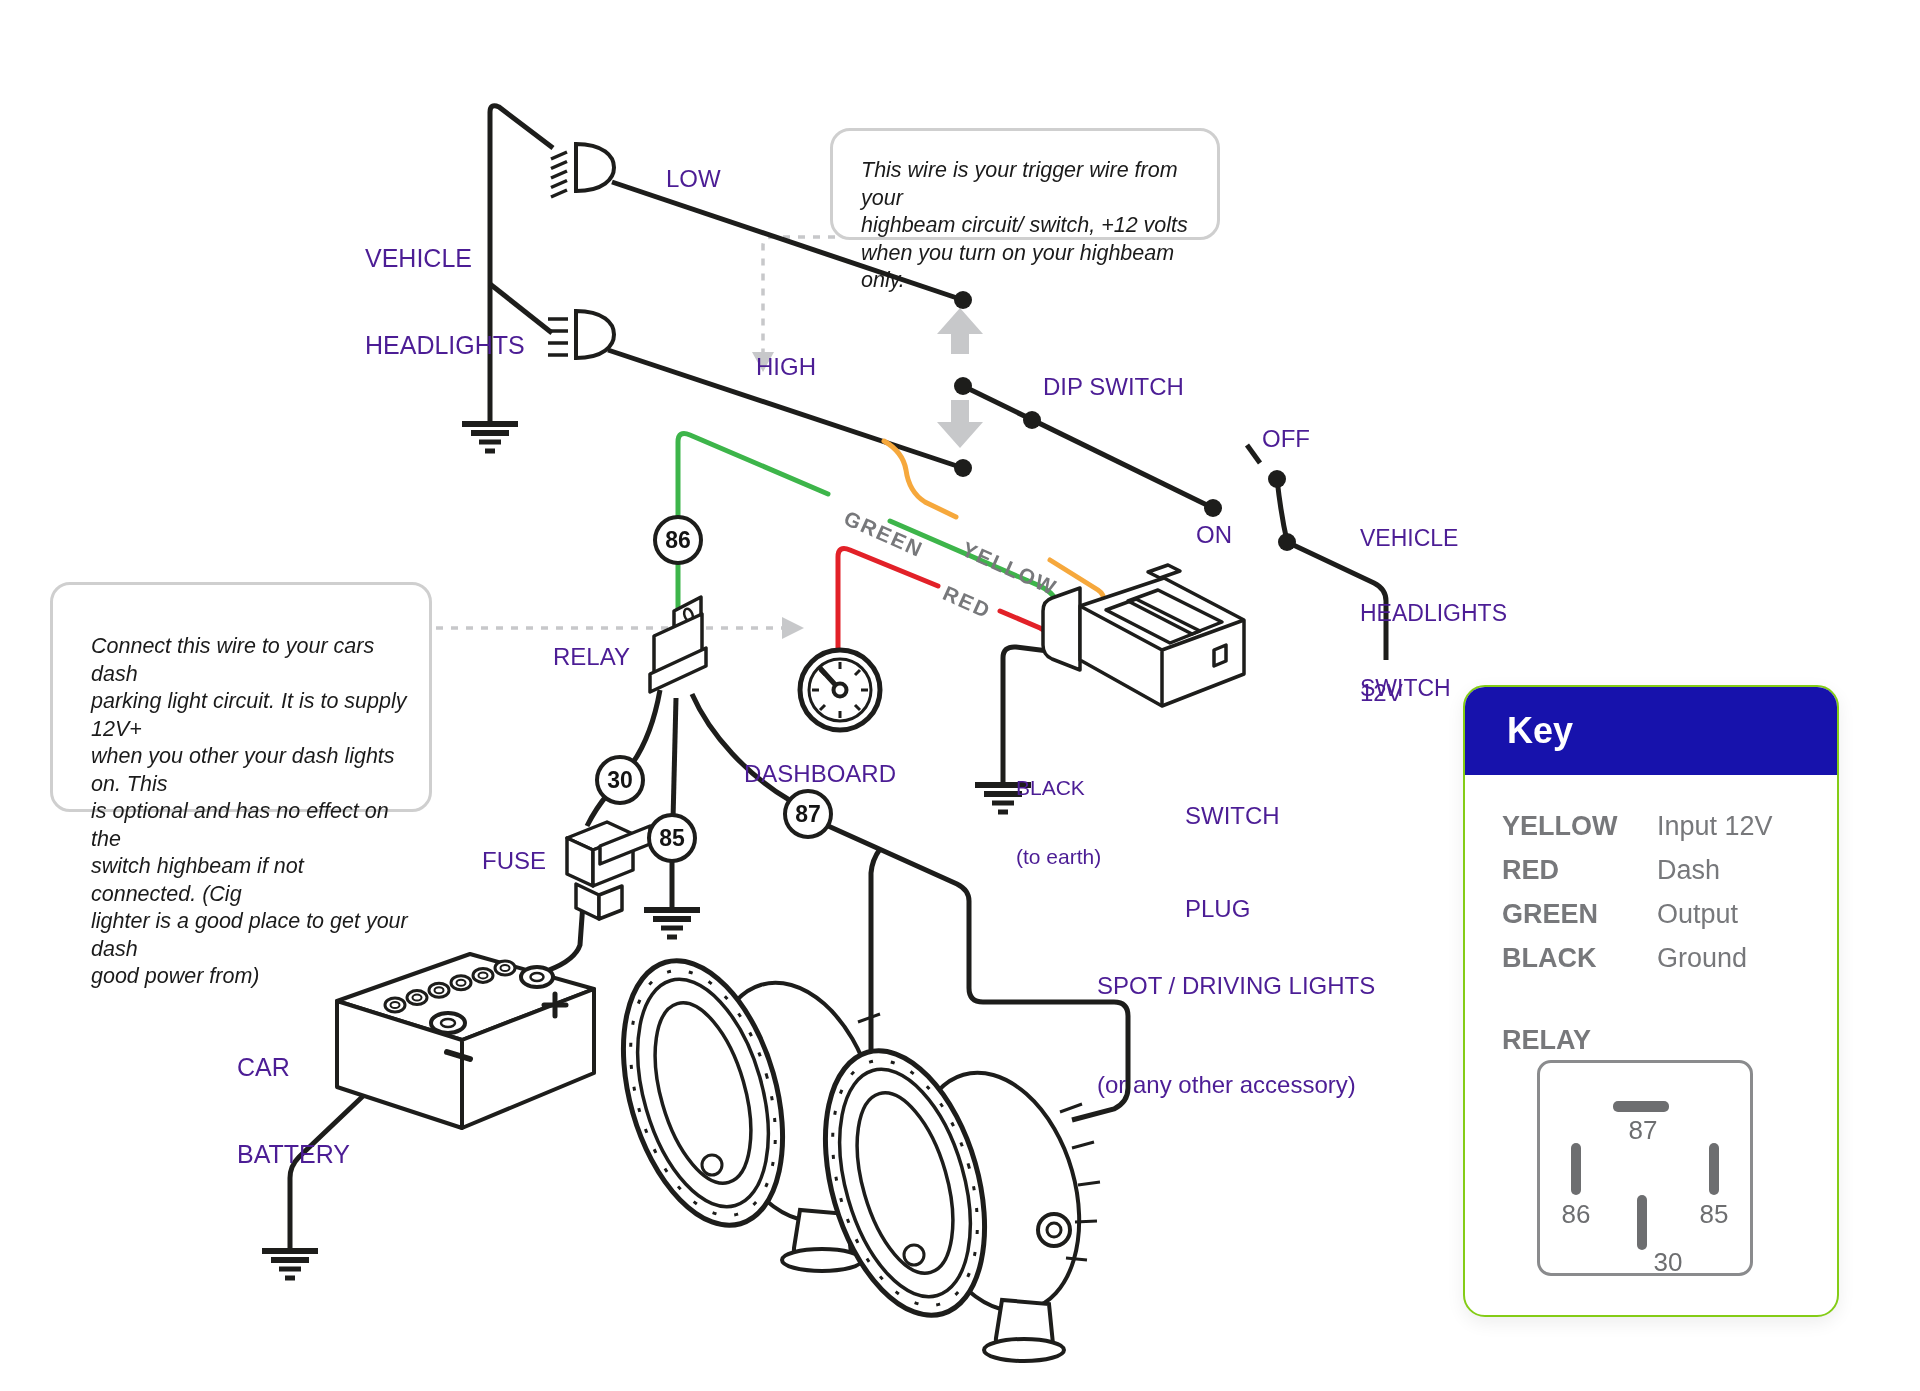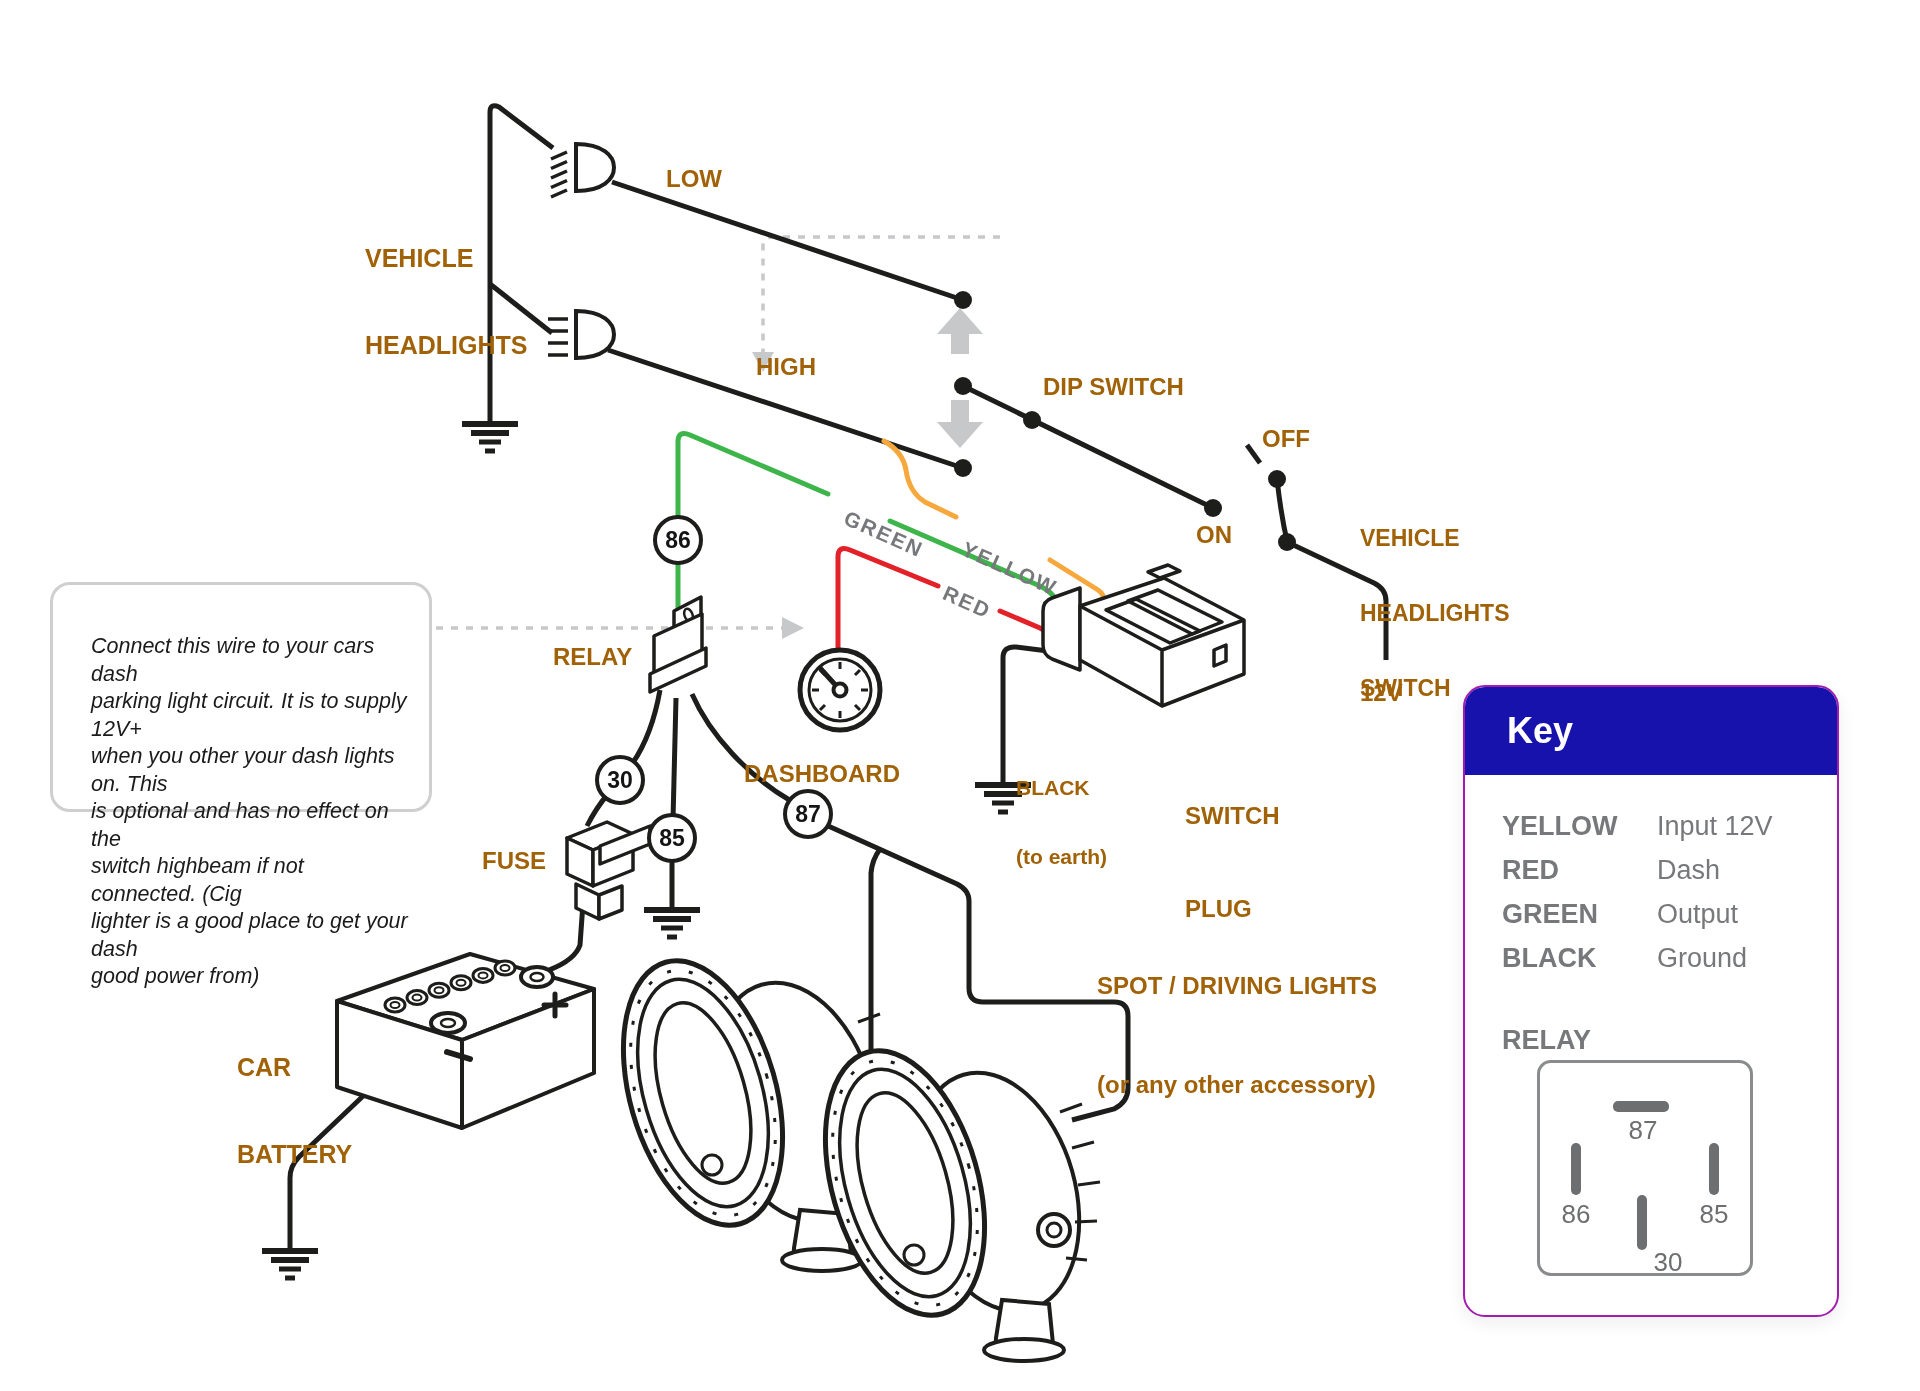--- a/index.html
+++ b/index.html
@@ -1,28 +1,28 @@
 <!DOCTYPE html>
 <html><head>
 <meta charset="utf-8">
 <style>
   html,body{margin:0;padding:0;background:#fff;}
   .stage{position:relative;width:1920px;height:1391px;background:#ffffff;overflow:hidden;
          font-family:"Liberation Sans", sans-serif;}
   svg.wires{position:absolute;left:0;top:0;}
-  .lbl{position:absolute;color:#a16207;font-weight:bold;white-space:pre;line-height:1.1;}
+  .lbl{position:absolute;color:#4c1d95;font-weight:normal;white-space:pre;line-height:1.1;}
   .wire-lbl{position:absolute;color:#77787b;font-weight:bold;font-size:21px;letter-spacing:2px;
             transform:rotate(24deg);transform-origin:left center;white-space:pre;}
   .callout{position:absolute;box-sizing:border-box;background:#fff;border:3px solid #cfcfcf;
            border-radius:20px;font-style:italic;font-size:21.5px;line-height:27.5px;color:#1b1b1b;}
   .pin-circle{position:absolute;width:42px;height:42px;border:4px solid #1d1d1b;border-radius:50%;
               background:#fff;display:flex;align-items:center;justify-content:center;
               font-weight:bold;font-size:23px;color:#141414;}
   .key-panel{position:absolute;left:1463px;top:685px;width:372px;height:628px;background:#fff;
-             border:2px solid #a21caf;border-radius:22px;box-shadow:0 6px 18px rgba(0,0,0,0.07);}
+             border:2px solid #84cc16;border-radius:22px;box-shadow:0 6px 18px rgba(0,0,0,0.07);}
   .key-header{height:88px;background:#1712ac;border-radius:20px 20px 0 0;display:flex;align-items:center;
               padding-left:42px;color:#fff;font-size:36px;font-weight:bold;}
   .key-rows{padding:36px 0 0 37px;}
   .key-row{display:flex;font-size:27px;color:#77787b;margin-bottom:13px;}
   .key-row .k{width:155px;font-weight:bold;}
   .key-relay-heading{padding:38px 0 0 37px;font-size:27px;font-weight:bold;color:#77787b;}
   .key-relay-box{position:absolute;left:72px;top:373px;width:210px;height:210px;
                  border:3px solid #8a8b8d;border-radius:14px;}
   .kpin{position:absolute;background:#6d6e70;border-radius:5px;}
   .kpin-lbl{position:absolute;color:#6d6e70;font-size:26px;width:44px;text-align:center;}
@@ -241,20 +241,25 @@
 
 <div class="wire-lbl" style="left:845px;top:505px;">GREEN</div>
 <div class="wire-lbl" style="left:963px;top:536px;">YELLOW</div>
 <div class="wire-lbl" style="left:944px;top:580px;">RED</div>
 
 <div class="pin-circle" style="left:653px;top:515px;">86</div>
 <div class="pin-circle" style="left:595px;top:755px;">30</div>
 <div class="pin-circle" style="left:647px;top:813px;">85</div>
 <div class="pin-circle" style="left:783px;top:789px;">87</div>
 
+<div class="callout" style="left:830px;top:128px;width:390px;height:112px;padding:26px 20px 0 28px;">
+  <div>This wire is your trigger wire from your</div>
+  <div>highbeam circuit/ switch, +12 volts</div>
+  <div>when you turn on your highbeam only.</div>
+</div>
 
 <div class="callout" style="left:50px;top:582px;width:382px;height:230px;padding:48px 16px 0 38px;">
   <div>Connect this wire to your cars dash</div>
   <div>parking light circuit. It is to supply 12V+</div>
   <div>when you other your dash lights on. This</div>
   <div>is optional and has no effect on the</div>
   <div>switch highbeam if not connected. (Cig</div>
   <div>lighter is a good place to get your dash</div>
   <div>good power from)</div>
 </div>

